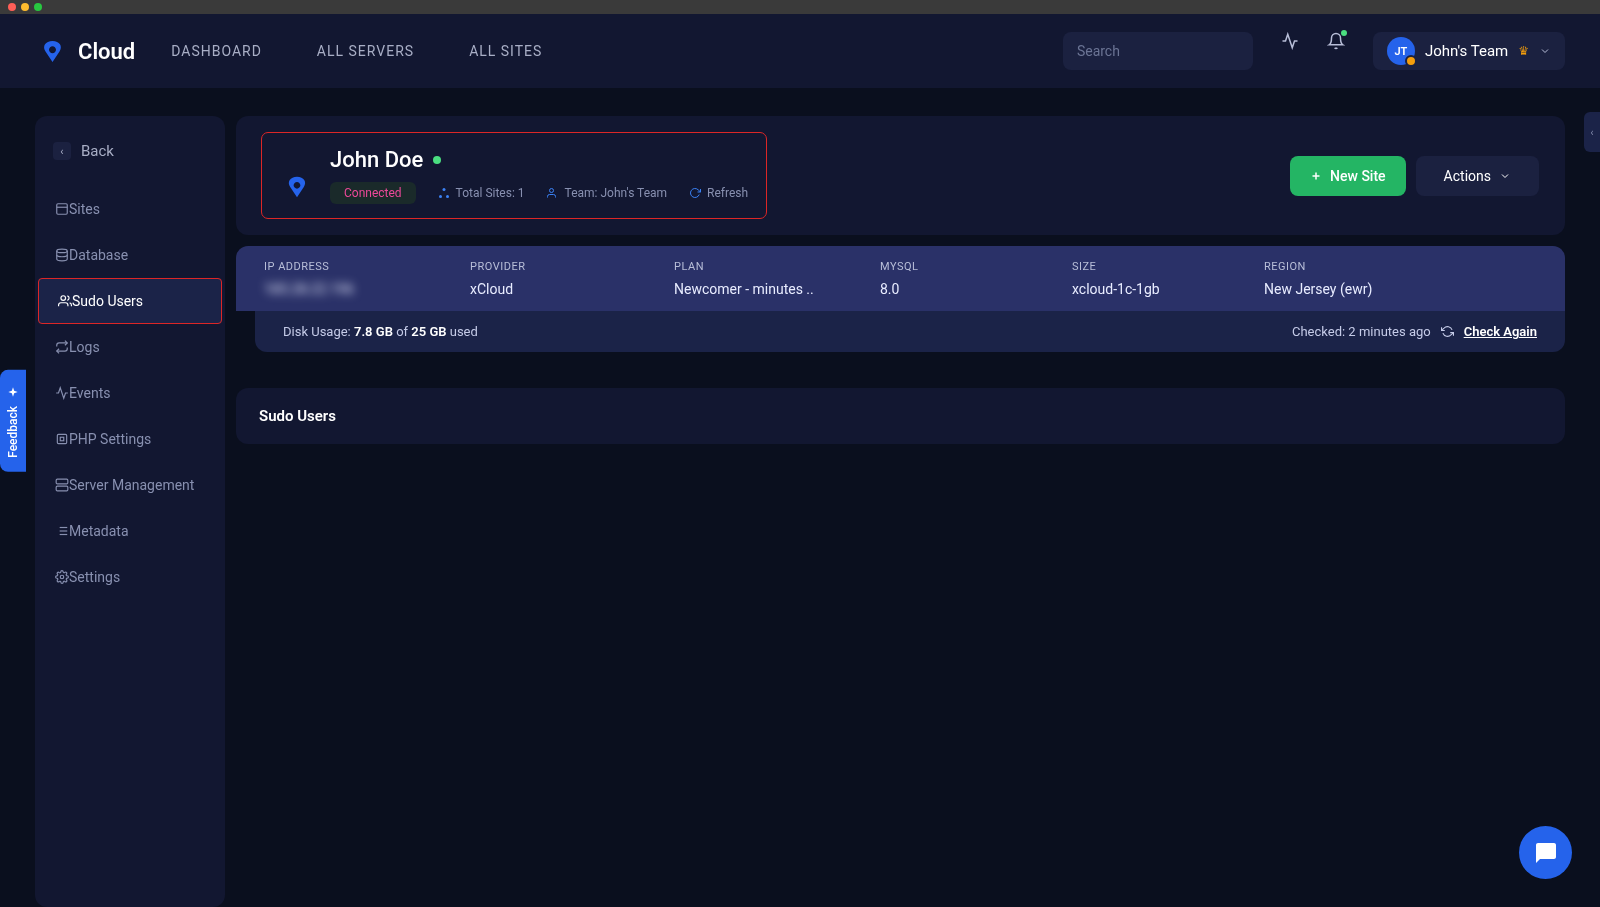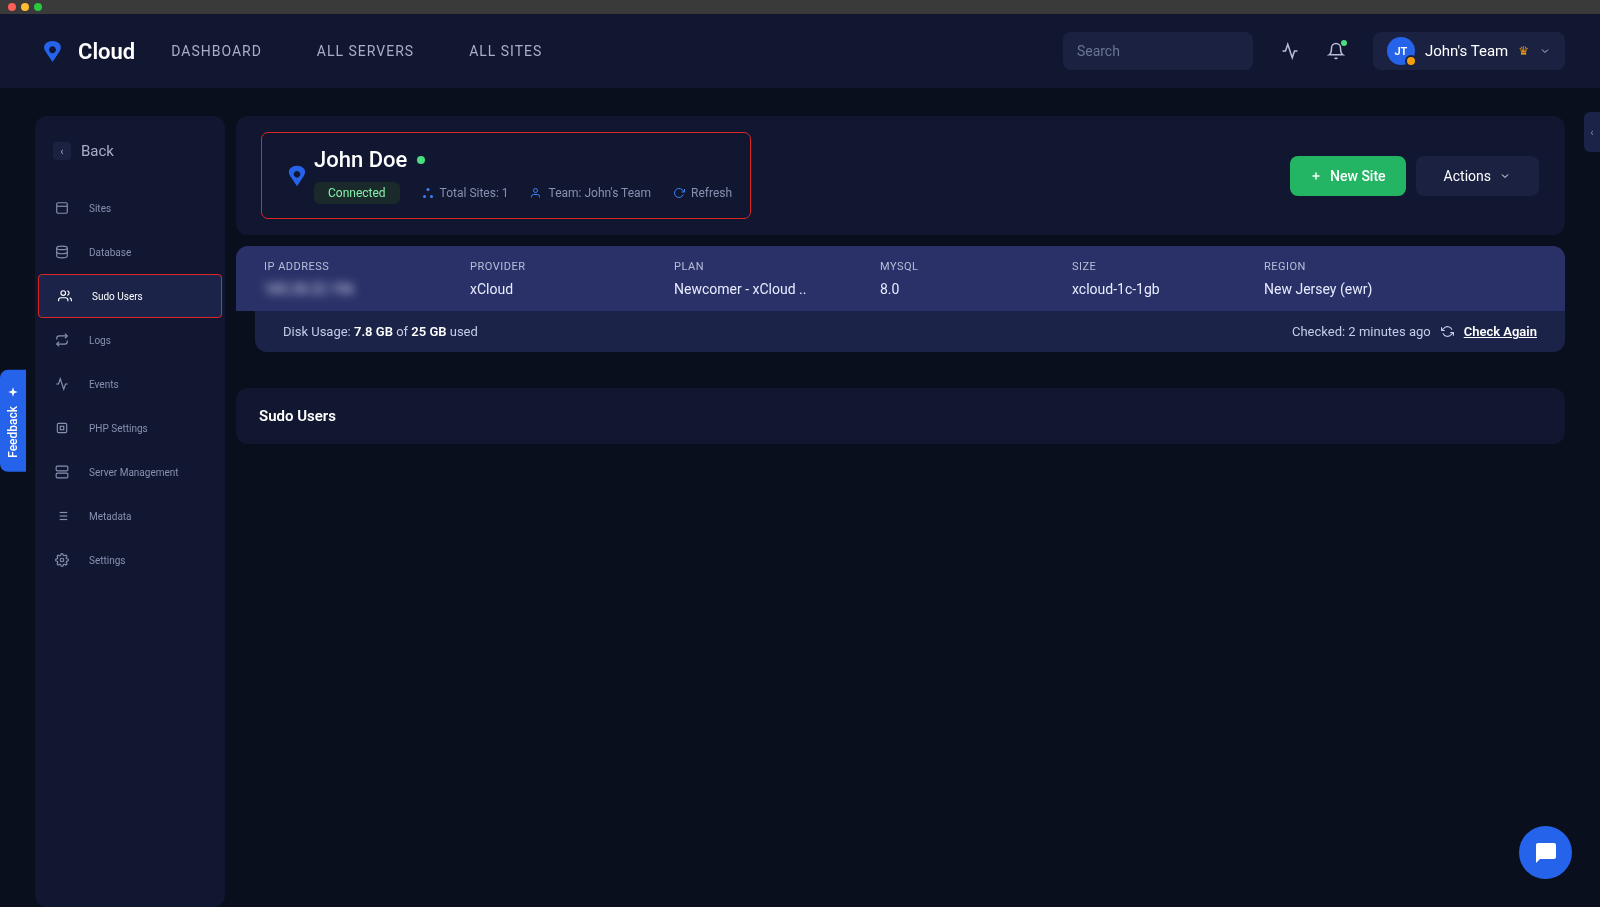--- a/index.html
+++ b/index.html
@@ -12,57 +12,57 @@
 .mac-dot.yellow { background: #febc2e; }
 .mac-dot.green { background: #28c840; }
 
 
 .topnav { height: 74px; background: #121731; display: flex; align-items: center; padding: 0 35px; }
 .logo { display: flex; align-items: center; gap: 8px; margin-right: 36px; }
 .logo-mark { width: 35px; height: 35px; }
 .logo-text { color: #ffffff; font-size: 22px; font-weight: 600; }
 .nav-links { display: flex; gap: 55px; }
 .nav-link { color: #a8aec5; font-size: 14px; letter-spacing: 1px; cursor: pointer; }
-.nav-right { margin-left: auto; display: flex; align-items: center; gap: 28px; }
+.nav-right { margin-left: auto; display: flex; gap: 28px; }
 .search-box { background: #1b2140; border-radius: 8px; height: 38px; width: 190px; display: flex; align-items: center; padding: 0 14px; }
 .search-input { background: transparent; border: none; color: #a8aec5; font-size: 14px; flex: 1; outline: none; }
 .search-input::placeholder { color: #6b7494; }
 .icon-btn { position: relative; cursor: pointer; }
 .notif-dot { position: absolute; top: -2px; right: -2px; width: 6px; height: 6px; background: #4ade80; border-radius: 50%; }
 .team-selector { background: #1b2140; border-radius: 8px; height: 38px; display: flex; align-items: center; padding: 0 14px; gap: 10px; cursor: pointer; }
 .avatar { width: 28px; height: 28px; border-radius: 50%; background: #2563eb; display: flex; align-items: center; justify-content: center; font-size: 11px; font-weight: 600; position: relative; }
 .avatar-check { position: absolute; bottom: -2px; right: -2px; width: 12px; height: 12px; background: #f59e0b; border-radius: 50%; border: 2px solid #1b2140; }
 .team-name { font-size: 15px; }
 .crown { color: #f59e0b; font-size: 12px; }
 
 
 .main { display: flex; height: calc(907px - 88px); padding: 28px 35px 0 35px; gap: 11px; }
 
 
 .sidebar { width: 190px; background: #121731; border-radius: 12px; padding: 18px 0; }
 .back-btn { display: flex; align-items: center; gap: 10px; padding: 8px 18px; margin-bottom: 18px; cursor: pointer; }
 .back-chevron { background: #1b2140; width: 18px; height: 18px; border-radius: 4px; display: flex; align-items: center; justify-content: center; color: #a8aec5; font-size: 11px; }
 .back-label { color: #a8aec5; font-size: 15px; }
-.side-item { display: flex; align-items: center; gap: 20px; padding: 15px 20px; cursor: pointer; color: #8890b0; font-size: 10px; }
+.side-item { display: flex; align-items: center; gap: 0; padding: 15px 20px; cursor: pointer; color: #8890b0; font-size: 14px; }
 .side-item.active { background: #1b2348; color: #ffffff; outline: 1px solid #dc2626; outline-offset: -1px; border-radius: 4px; margin: 0 3px; }
 .side-icon { width: 14px; display: flex; justify-content: center; }
 
 
 .content { flex: 1; }
 
 
 .header-card { background: #121731; border-radius: 12px; padding: 17px 26px; display: flex; align-items: center; justify-content: space-between; margin-bottom: 11px; }
-.header-highlight { outline: 1px solid #dc2626; border-radius: 6px; padding: 14px 18px; display: flex; align-items: center; }
+.header-highlight { outline: 1px solid #dc2626; border-radius: 6px; padding: 14px 18px; display: flex; align-items: flex-end; gap: 16px; }
 .header-logo { width: 34px; height: 34px; }
 .header-info { display: flex; flex-direction: column; gap: 10px; }
 .server-name-row { display: flex; align-items: center; gap: 10px; }
 .server-name { font-size: 22px; font-weight: 500; }
 .status-dot-lg { width: 8px; height: 8px; background: #4ade80; border-radius: 50%; }
 .header-meta { display: flex; align-items: center; gap: 22px; font-size: 12px; }
-.connected-pill { background: #1a2a2a; color: #86efac; padding: 4px 14px; border-radius: 6px; font-size: 12px; }
+.connected-pill { background: #1a2a2a; color: #ec4899; padding: 4px 14px; border-radius: 6px; font-size: 12px; }
 .meta-item { display: flex; align-items: center; gap: 6px; color: #8890b0; }
 .header-actions { display: flex; gap: 10px; }
 .btn-green { background: #24b564; color: #fff; border: none; border-radius: 8px; padding: 12px 20px; font-size: 14px; font-weight: 500; display: flex; align-items: center; gap: 8px; cursor: pointer; }
 .btn-dark { background: #1b2140; color: #fff; border: none; border-radius: 8px; padding: 12px 28px; font-size: 14px; display: flex; align-items: center; gap: 8px; cursor: pointer; }
 
 
 .info-bar { background: #2a3168; border-radius: 12px 12px 0 0; display: flex; padding: 14px 28px; }
 .info-col { display: flex; flex-direction: column; gap: 8px; }
 .info-col:nth-child(1) { width: 206px; }
 .info-col:nth-child(2) { width: 204px; }
@@ -308,21 +308,21 @@
       <div class="info-col">
         <span class="info-label">IP ADDRESS</span>
         <span class="info-value info-ip">185.28.22.196</span>
       </div>
       <div class="info-col">
         <span class="info-label">PROVIDER</span>
         <span class="info-value">xCloud</span>
       </div>
       <div class="info-col">
         <span class="info-label">PLAN</span>
-        <span class="info-value">Newcomer - xCloud ..</span>
+        <span class="info-value">Newcomer - minutes ..</span>
       </div>
       <div class="info-col">
         <span class="info-label">MYSQL</span>
         <span class="info-value">8.0</span>
       </div>
       <div class="info-col">
         <span class="info-label">SIZE</span>
         <span class="info-value">xcloud-1c-1gb</span>
       </div>
       <div class="info-col">

